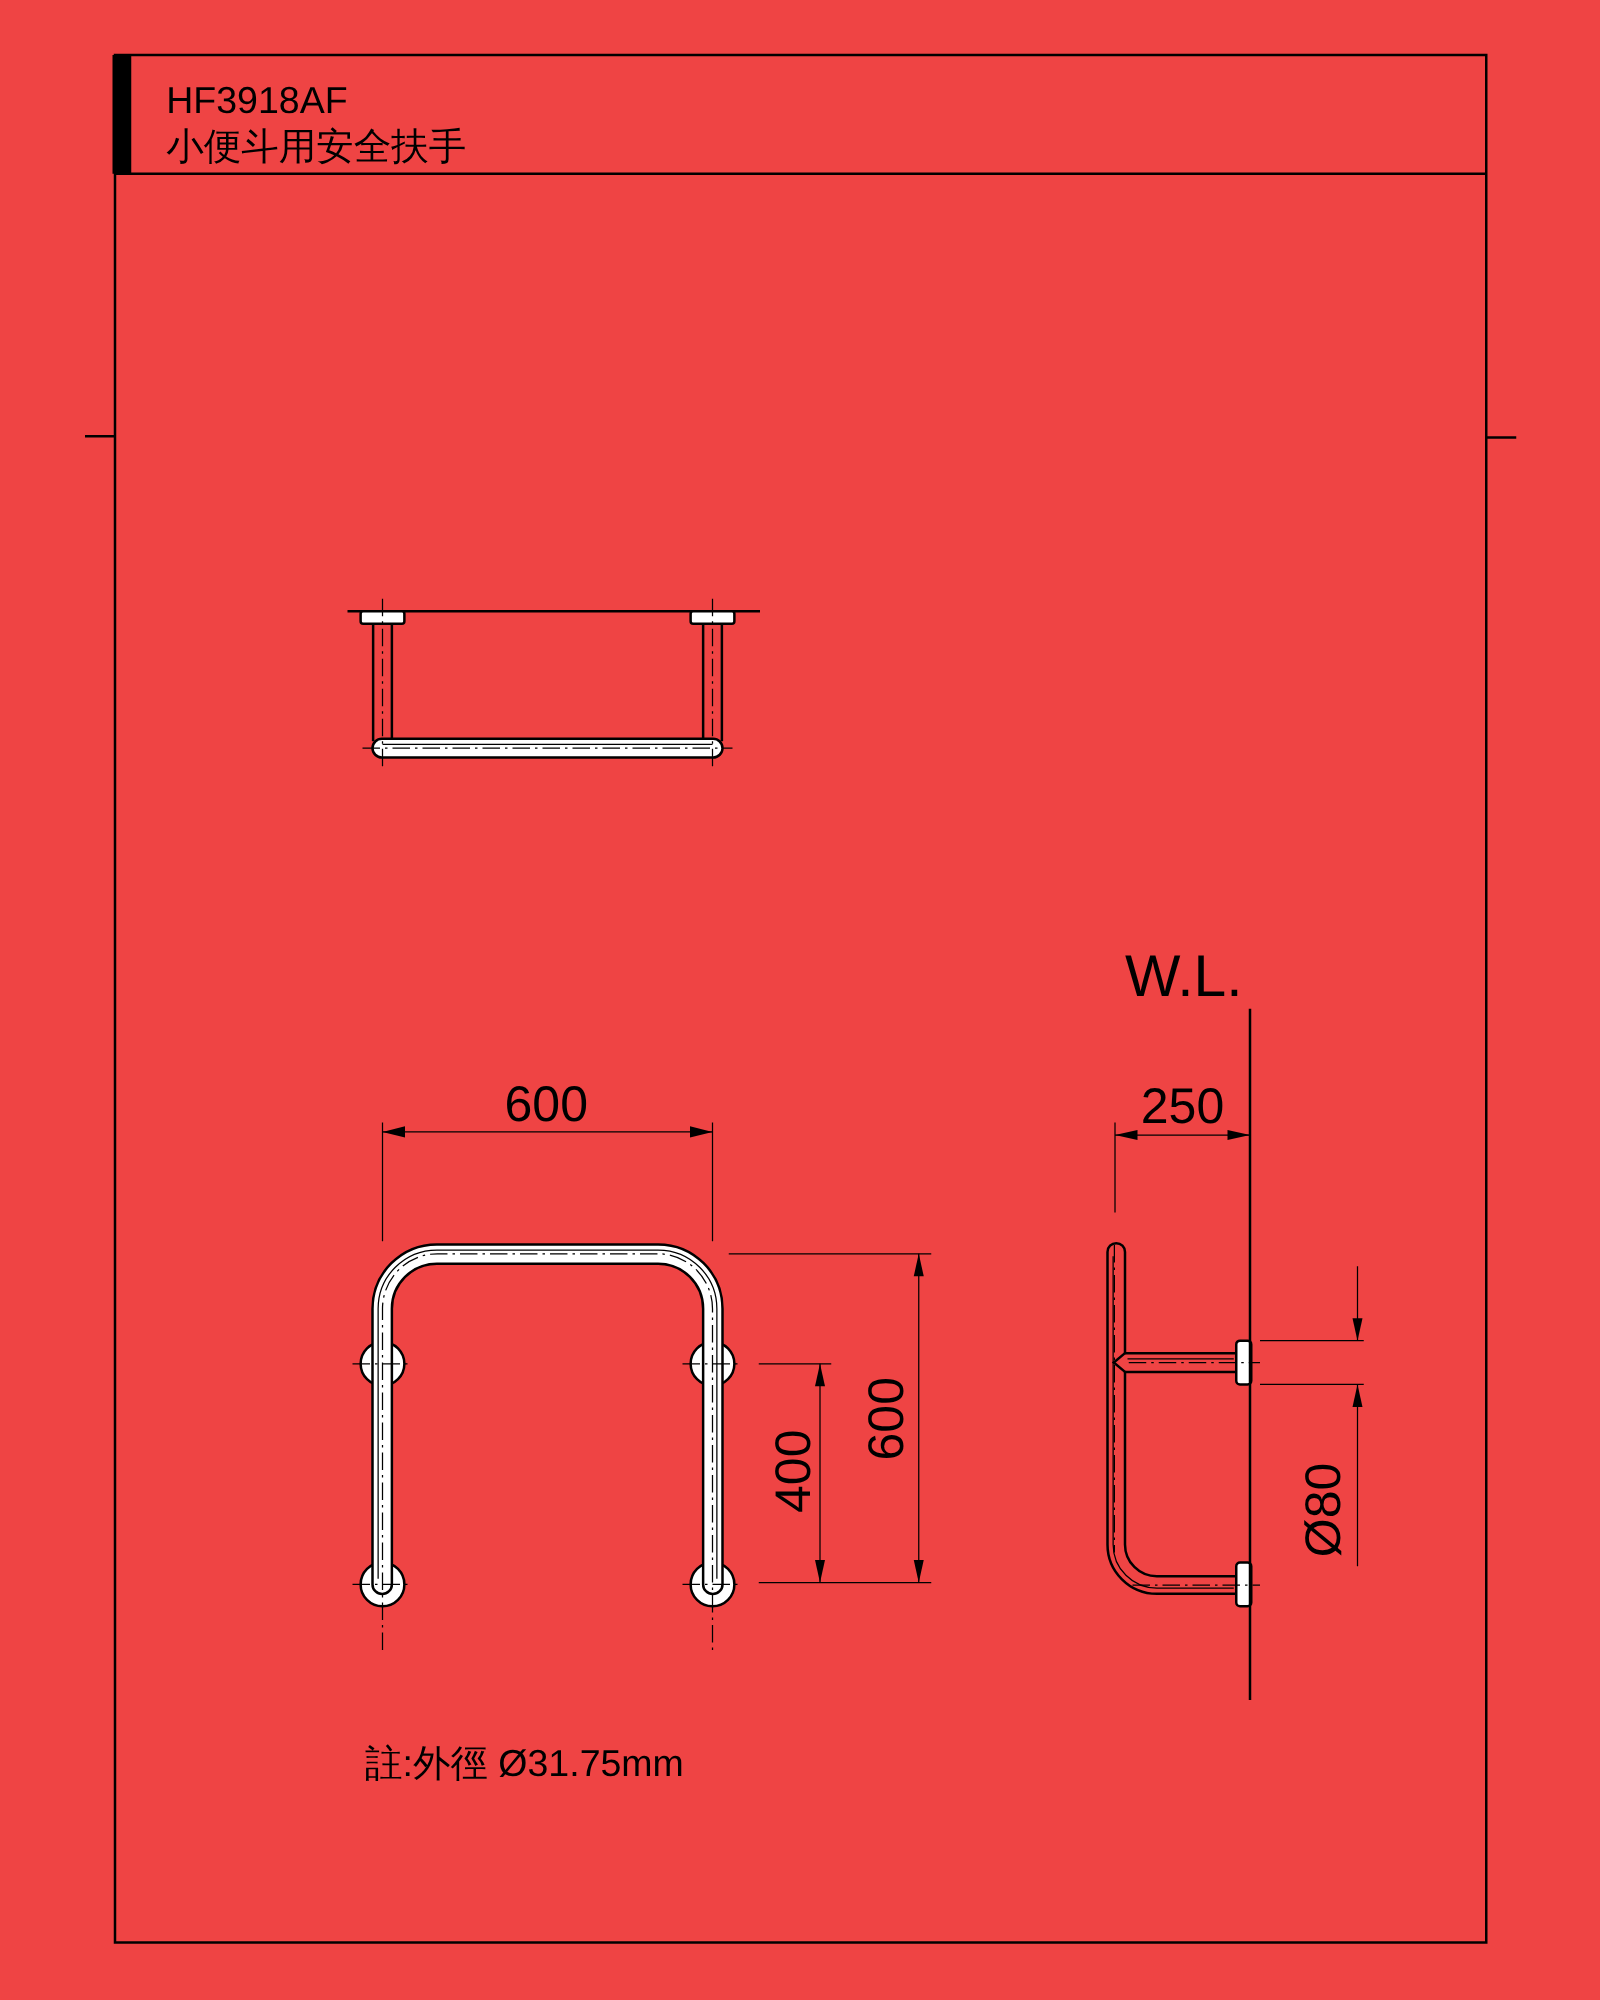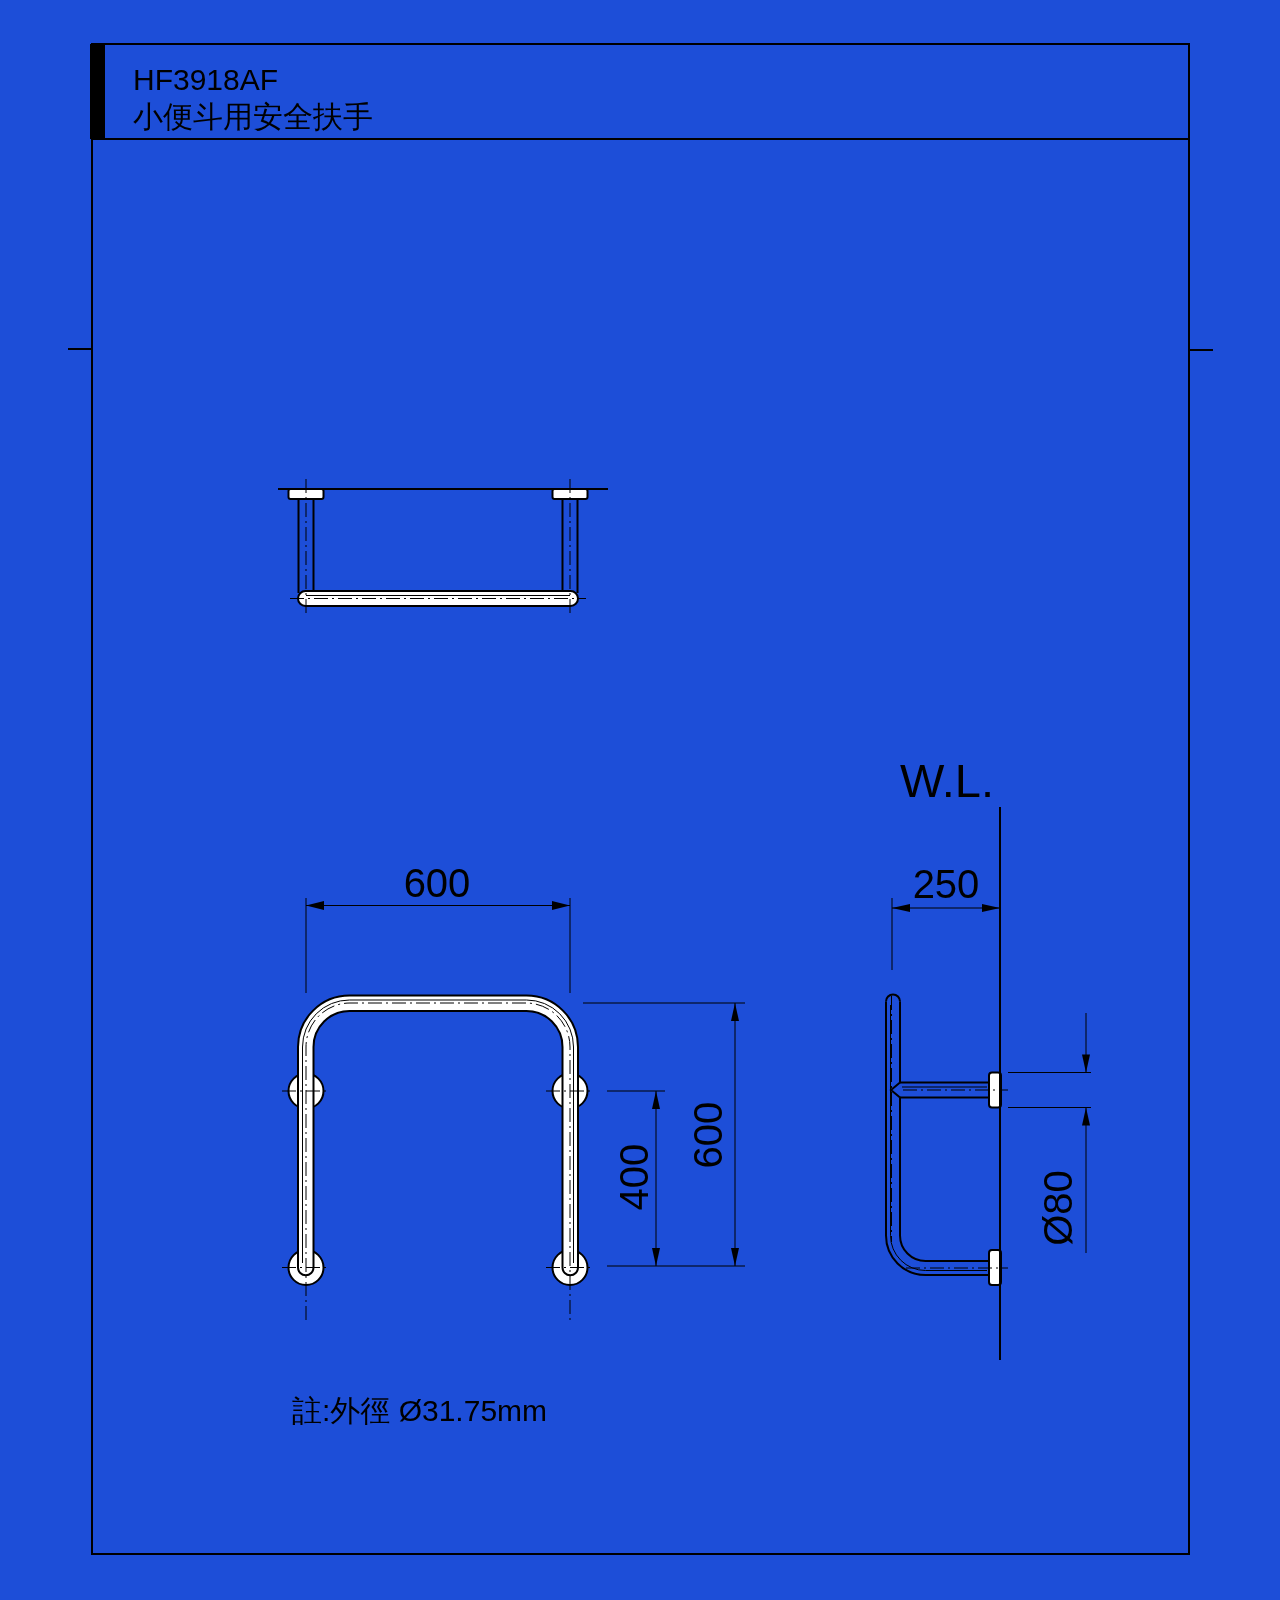--- a/index.html
+++ b/index.html
@@ -1,16 +1,16 @@
 <!DOCTYPE html>
 <html><head>
 <meta charset="utf-8">
 <style>
   html,body{margin:0;padding:0;background:#fff;}
-  .sheet{position:relative;width:1280px;height:1600px;background:#1d4ed8;overflow:hidden;
+  .sheet{position:relative;width:1280px;height:1600px;background:#ef4444;overflow:hidden;
          font-family:"Liberation Sans",sans-serif;}
   svg{position:absolute;left:0;top:0;}
   
   .s2  {stroke:#000;stroke-width:2;fill:none;}                 
   .s2w {stroke:#000;stroke-width:2;fill:#ffffff;}              
   .s1  {stroke:#000;stroke-width:1;fill:none;}                 
   .cl  {stroke:#000;stroke-width:1;fill:none;stroke-dasharray:14 4 2 4;} 
   .arr {fill:#000;stroke:none;}                                
   text {fill:#000;stroke:none;}
   .t-title{font-size:30px;}

